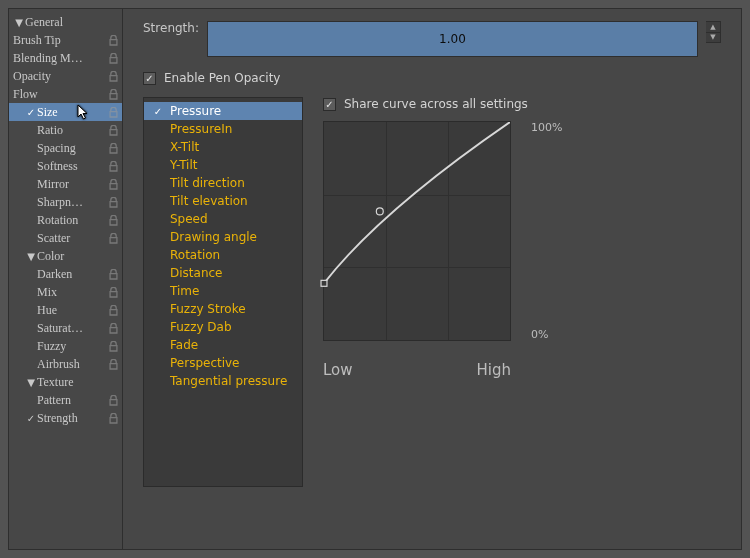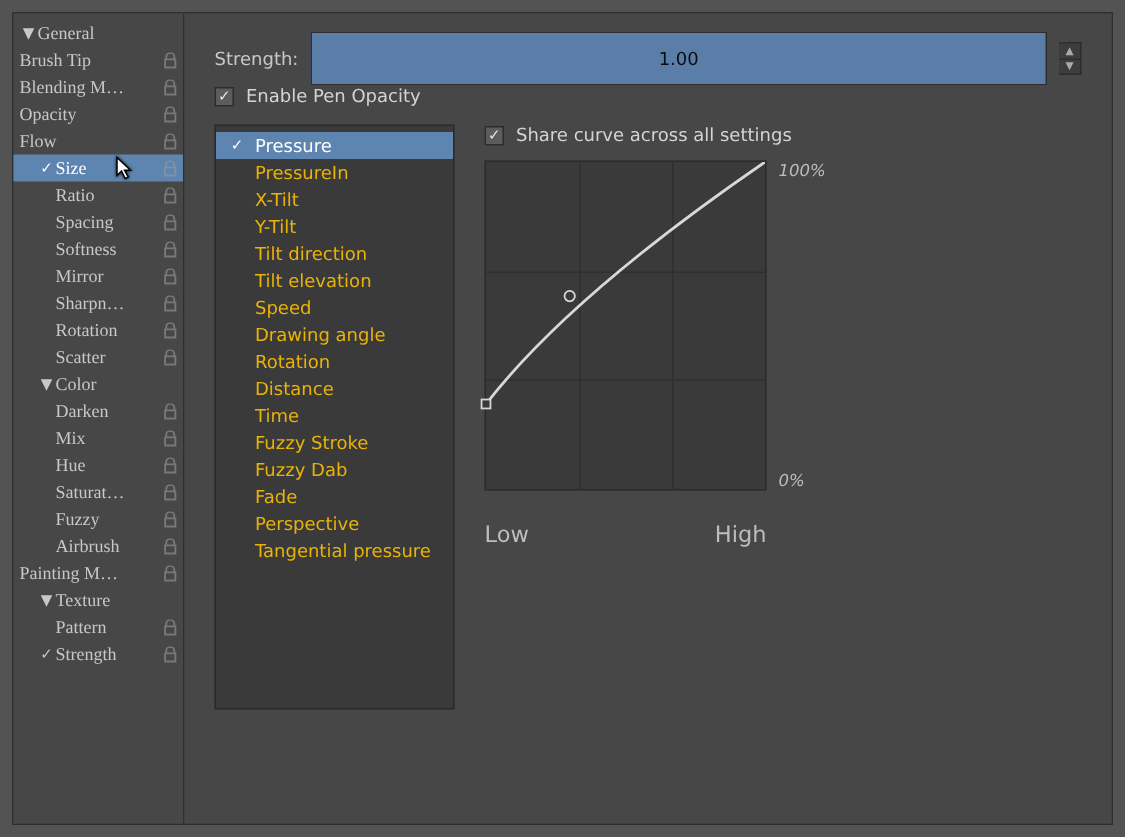--- a/index.html
+++ b/index.html
@@ -81,23 +81,23 @@
 
   
   .main {
     flex: 1;
     background: #474747;
     padding: 12px 20px;
     position: relative;
   }
   .strength-row {
     display: flex;
-    align-items: center;
+    align-items: flex-start;
     gap: 8px;
-    margin-bottom: 0;
+    margin-bottom: 14px;
   }
   .strength-label { color: #c8c8c8; }
   .slider-box {
     flex: 1;
     height: 36px;
     background: #5a7ea7;
     border: 1px solid #2e2e2e;
     position: relative;
     display: flex;
     align-items: center;
@@ -159,22 +159,21 @@
   .sensor-row .sck {
     width:12px;font-size:10px;text-align:center;flex:none;
   }
   .sensor-row.selected {
     background:#5e84b0;color:#fff;
   }
   
   .curve-side { flex:none; }
   .curve-wrap {
     display:flex;
-    gap:8px;
-    font-style:italic;
+    gap:20px;
   }
   .curve-grid {
     width:188px;height:220px;
     border:1px solid #2b2b2b;
     background:#3a3a3a;
     position:relative;
   }
   .grid-v, .grid-h {
     position:absolute; background:#2f2f2f;
   }
@@ -341,28 +340,20 @@
         <div class="side-row indent2">
           <span class="label">Fuzzy</span>
           <span class="lock">
             <svg viewBox="0 0 10 12">
               <path d="M2 5 V3.2 A3 3 0 0 1 8 3.2 V5 M1.2 5 H8.8 V11 H1.2 Z"></path>
             </svg>
           </span>
         </div>
         <div class="side-row indent2">
           <span class="label">Airbrush</span>
-          <span class="lock">
-            <svg viewBox="0 0 10 12">
-              <path d="M2 5 V3.2 A3 3 0 0 1 8 3.2 V5 M1.2 5 H8.8 V11 H1.2 Z"></path>
-            </svg>
-          </span>
-        </div>
-        <div class="side-row">
-          <span class="label">Painting M…</span>
           <span class="lock">
             <svg viewBox="0 0 10 12">
               <path d="M2 5 V3.2 A3 3 0 0 1 8 3.2 V5 M1.2 5 H8.8 V11 H1.2 Z"></path>
             </svg>
           </span>
         </div>
         <div class="side-row indent1">
           <span class="arrow">▼</span>
           <span class="label">Texture</span>
         </div>

